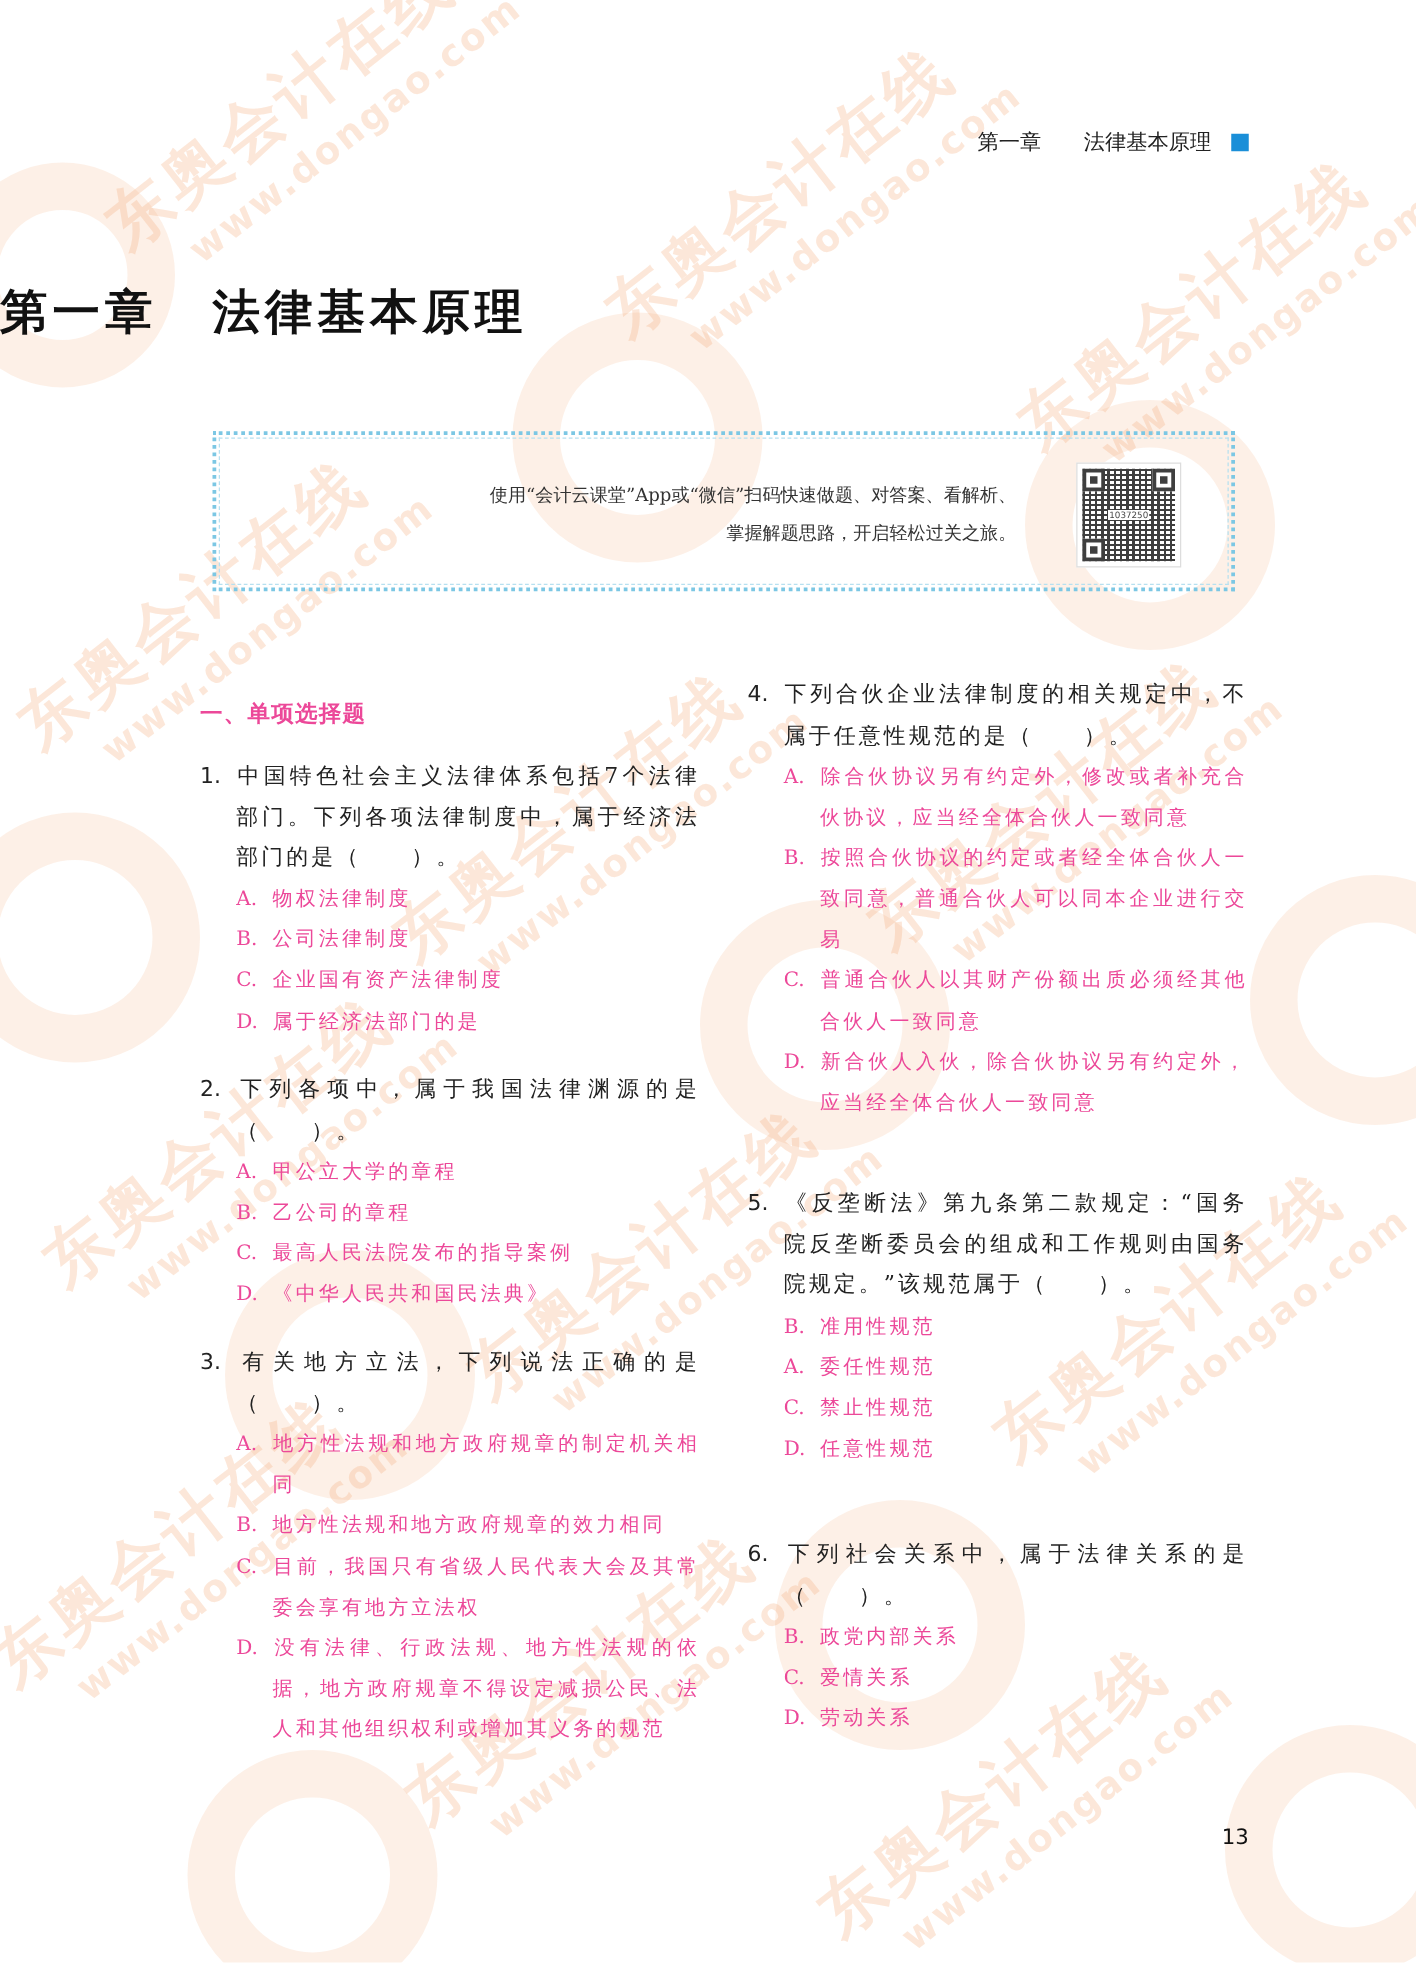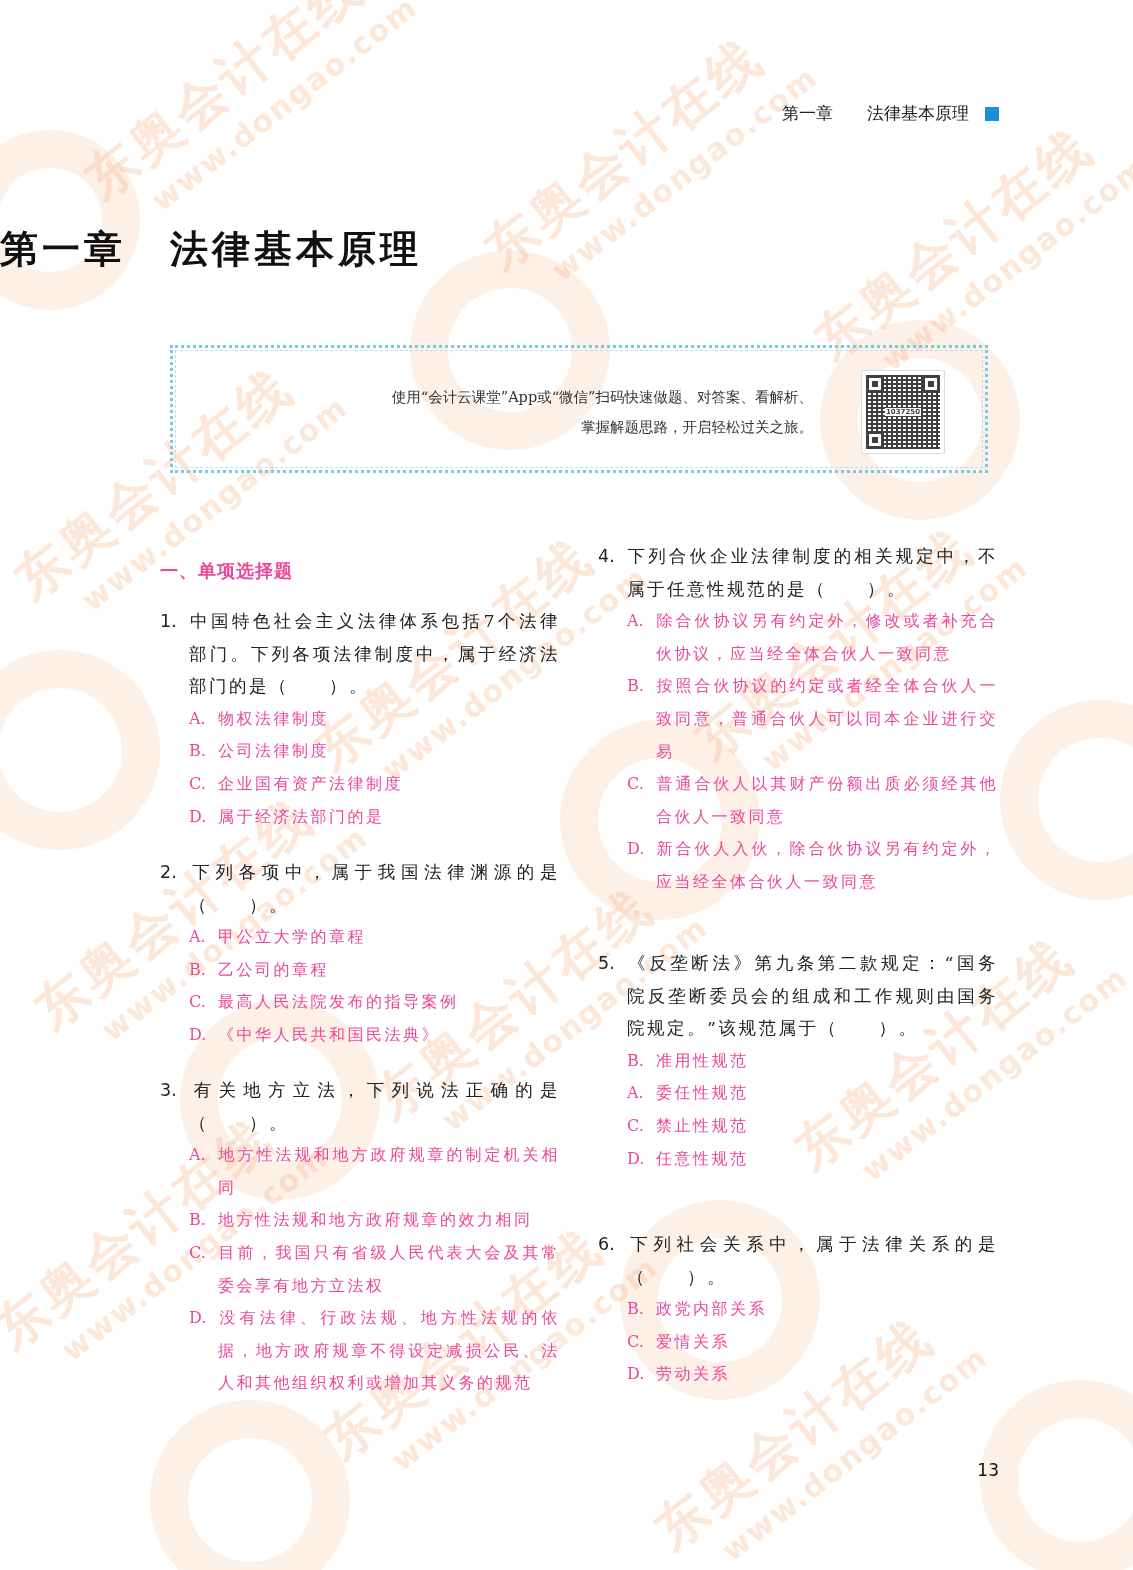--- a/index.html
+++ b/index.html
@@ -61,21 +61,21 @@
       repeating-linear-gradient(90deg, #000 0 2px, transparent 2px 5px),
       repeating-linear-gradient(0deg, #000 0 2px, transparent 2px 4px);
     background-blend-mode:multiply;
     opacity:0.75;
   }
   .qr-finder { position:absolute; width:18px; height:18px; border:3px solid #000; box-sizing:border-box; background:#fff; }
   .qr-finder::after { content:""; position:absolute; left:3px; top:3px; width:6px; height:6px; background:#000; }
   .qr-finder.tl { left:0; top:0; } .qr-finder.tr { right:0; top:0; } .qr-finder.bl { left:0; bottom:0; }
   .qr-id {
     position:absolute; left:50%; top:50%; transform:translate(-50%,-50%);
-    background:#fff; font-family:"DejaVu Sans", sans-serif; font-size:7px; font-weight:bold; padding:0 1px; color:#000;text-align:right;
+    background:#fff; font-family:"DejaVu Sans", sans-serif; font-size:7px; font-weight:normal; padding:0 1px; color:#000;text-align:right;
   }
 
   .section-heading {
     position:absolute; left:160px; top:559px;
     font-family:"DejaVu Sans", sans-serif; font-weight:bold; font-size:18px; color:#ec4899; letter-spacing:1px;
   }
 
   .question { position:absolute; width:400px; }
   .q-stem {
     font-size:17.5px; line-height:32.6px; color:#222;

